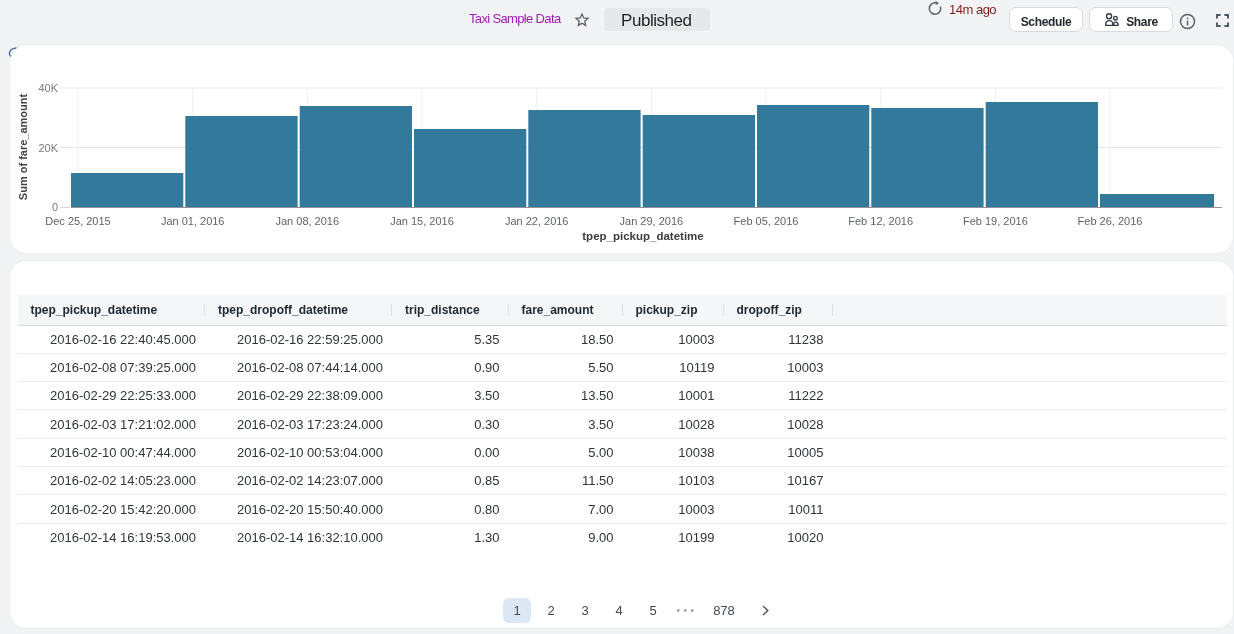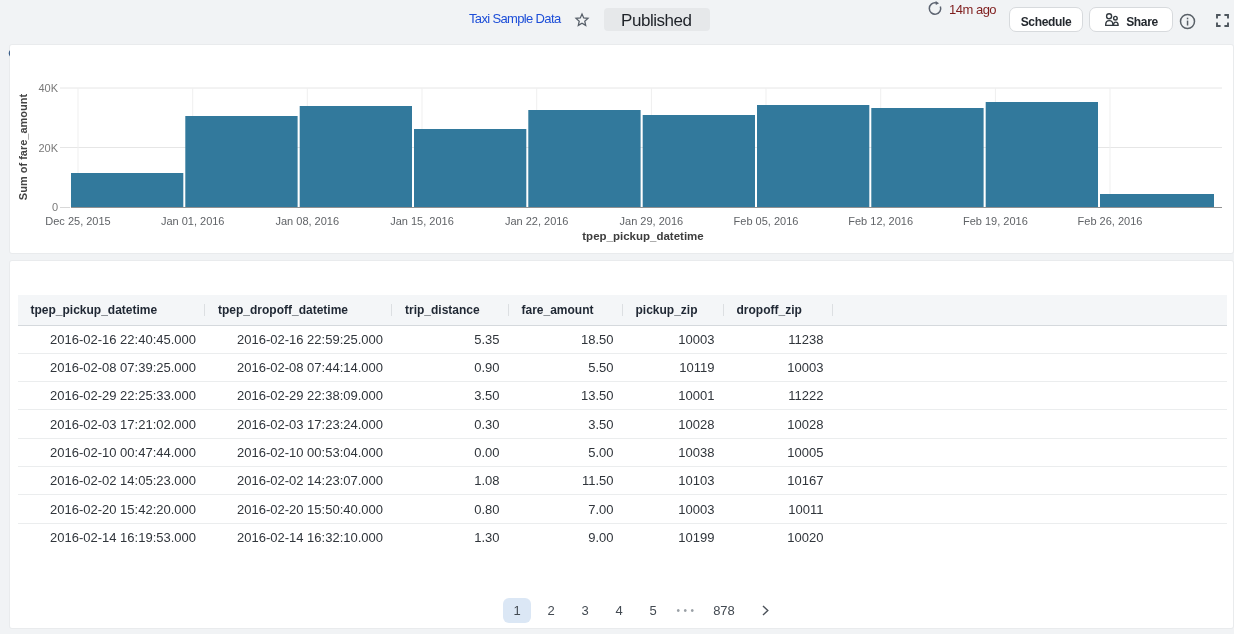--- a/index.html
+++ b/index.html
@@ -5,41 +5,41 @@
   * { margin:0; padding:0; box-sizing:border-box; }
   html,body { width:1234px; height:634px; overflow:hidden; background:#f1f3f5;
     font-family:"Liberation Sans", sans-serif; }
 
   
   #topbar { position:absolute; left:0; top:0; width:1234px; height:40px; }
   #feedback { position:absolute; left:8px; top:0; height:40px; display:flex; align-items:center;
     color:#46699a; font-size:13px; letter-spacing:-0.55px;margin-top:34px; }
   #feedback svg { margin-right:5px; }
   #title { position:absolute; left:469px; top:0; height:37px; display:flex; align-items:center;
-    color:#1d4ed8; font-size:13px; letter-spacing:-0.65px; }
+    color:#a21caf; font-size:13px; letter-spacing:-0.65px; }
   #star { position:absolute; left:574px; top:0; height:40px; display:flex; align-items:center; }
   #pill { position:absolute; left:604px; top:8px; height:23px; width:106px; background:#e6e8ea;
     border-radius:4px; display:flex; align-items:center; padding:3px 8px 0 8px; }
   #pill .dot { width:7.5px; height:7.5px; border-radius:50%; background:#3d9a47; margin-right:9px; }
   #pill .ptext { font-size:17px; color:#1e2228; letter-spacing:-0.45px; }
   #pill svg { margin-left:11px; }
   #refresh { position:absolute; left:927px; top:0; height:40px; display:flex; align-items:flex-start;
     color:#7f1d1d; font-size:13px; letter-spacing:-0.5px; }
   #refresh svg { margin-right:6px; }
   .btn { position:absolute; top:7px; height:25px; background:#fff; border:1px solid #d7dadd;
     border-radius:7px; display:flex; align-items:center; justify-content:center;
     font-size:12px; color:#24292f; font-weight:700; letter-spacing:-0.35px; padding-top:4px; }
   #btn-schedule { left:1009px; width:74px; }
   #btn-share { left:1089px; width:84px; }
   #btn-share svg { margin-right:6px; margin-top:-4px; }
   #icon-info { position:absolute; left:1179px; top:0; height:40px; display:flex; align-items:center; }
   #icon-expand { position:absolute; left:1216px; top:0; height:40px; display:flex; align-items:center; }
 
   
-  .card { position:absolute; left:10px; width:1222.5px; background:#fff; border-radius:2px;
+  .card { position:absolute; left:10px; width:1222.5px; background:#fff; border-radius:16px;
     box-shadow:0 0 0 1px rgba(0,0,0,0.03); }
   #chart-card { top:45px; height:208px; }
   #table-card { top:261px; height:367px; }
 
   
   #tablewrap { position:absolute; left:7.5px; top:34px; width:1209px; height:300.5px; overflow:hidden; }
   table { border-collapse:collapse; table-layout:fixed; width:1209px; font-size:13px; }
   th { background:#f4f6f8; height:30px; font-weight:700; font-size:12px; color:#1f2733; text-align:left;
     padding:0 0 0 13px; border-bottom:1px solid #d5d9dd; position:relative; }
   th .vsep { position:absolute; right:0; top:9px; bottom:9px; width:1px; background:#dcdfe2; }
@@ -222,21 +222,21 @@
             <td>2016-02-10 00:53:04.000</td>
             <td>0.00</td>
             <td>5.00</td>
             <td>10038</td>
             <td>10005</td>
             <td></td>
           </tr>
         <tr>
             <td>2016-02-02 14:05:23.000</td>
             <td>2016-02-02 14:23:07.000</td>
-            <td>1.08</td>
+            <td>0.85</td>
             <td>11.50</td>
             <td>10103</td>
             <td>10167</td>
             <td></td>
           </tr>
         <tr>
             <td>2016-02-20 15:42:20.000</td>
             <td>2016-02-20 15:50:40.000</td>
             <td>0.80</td>
             <td>7.00</td>

